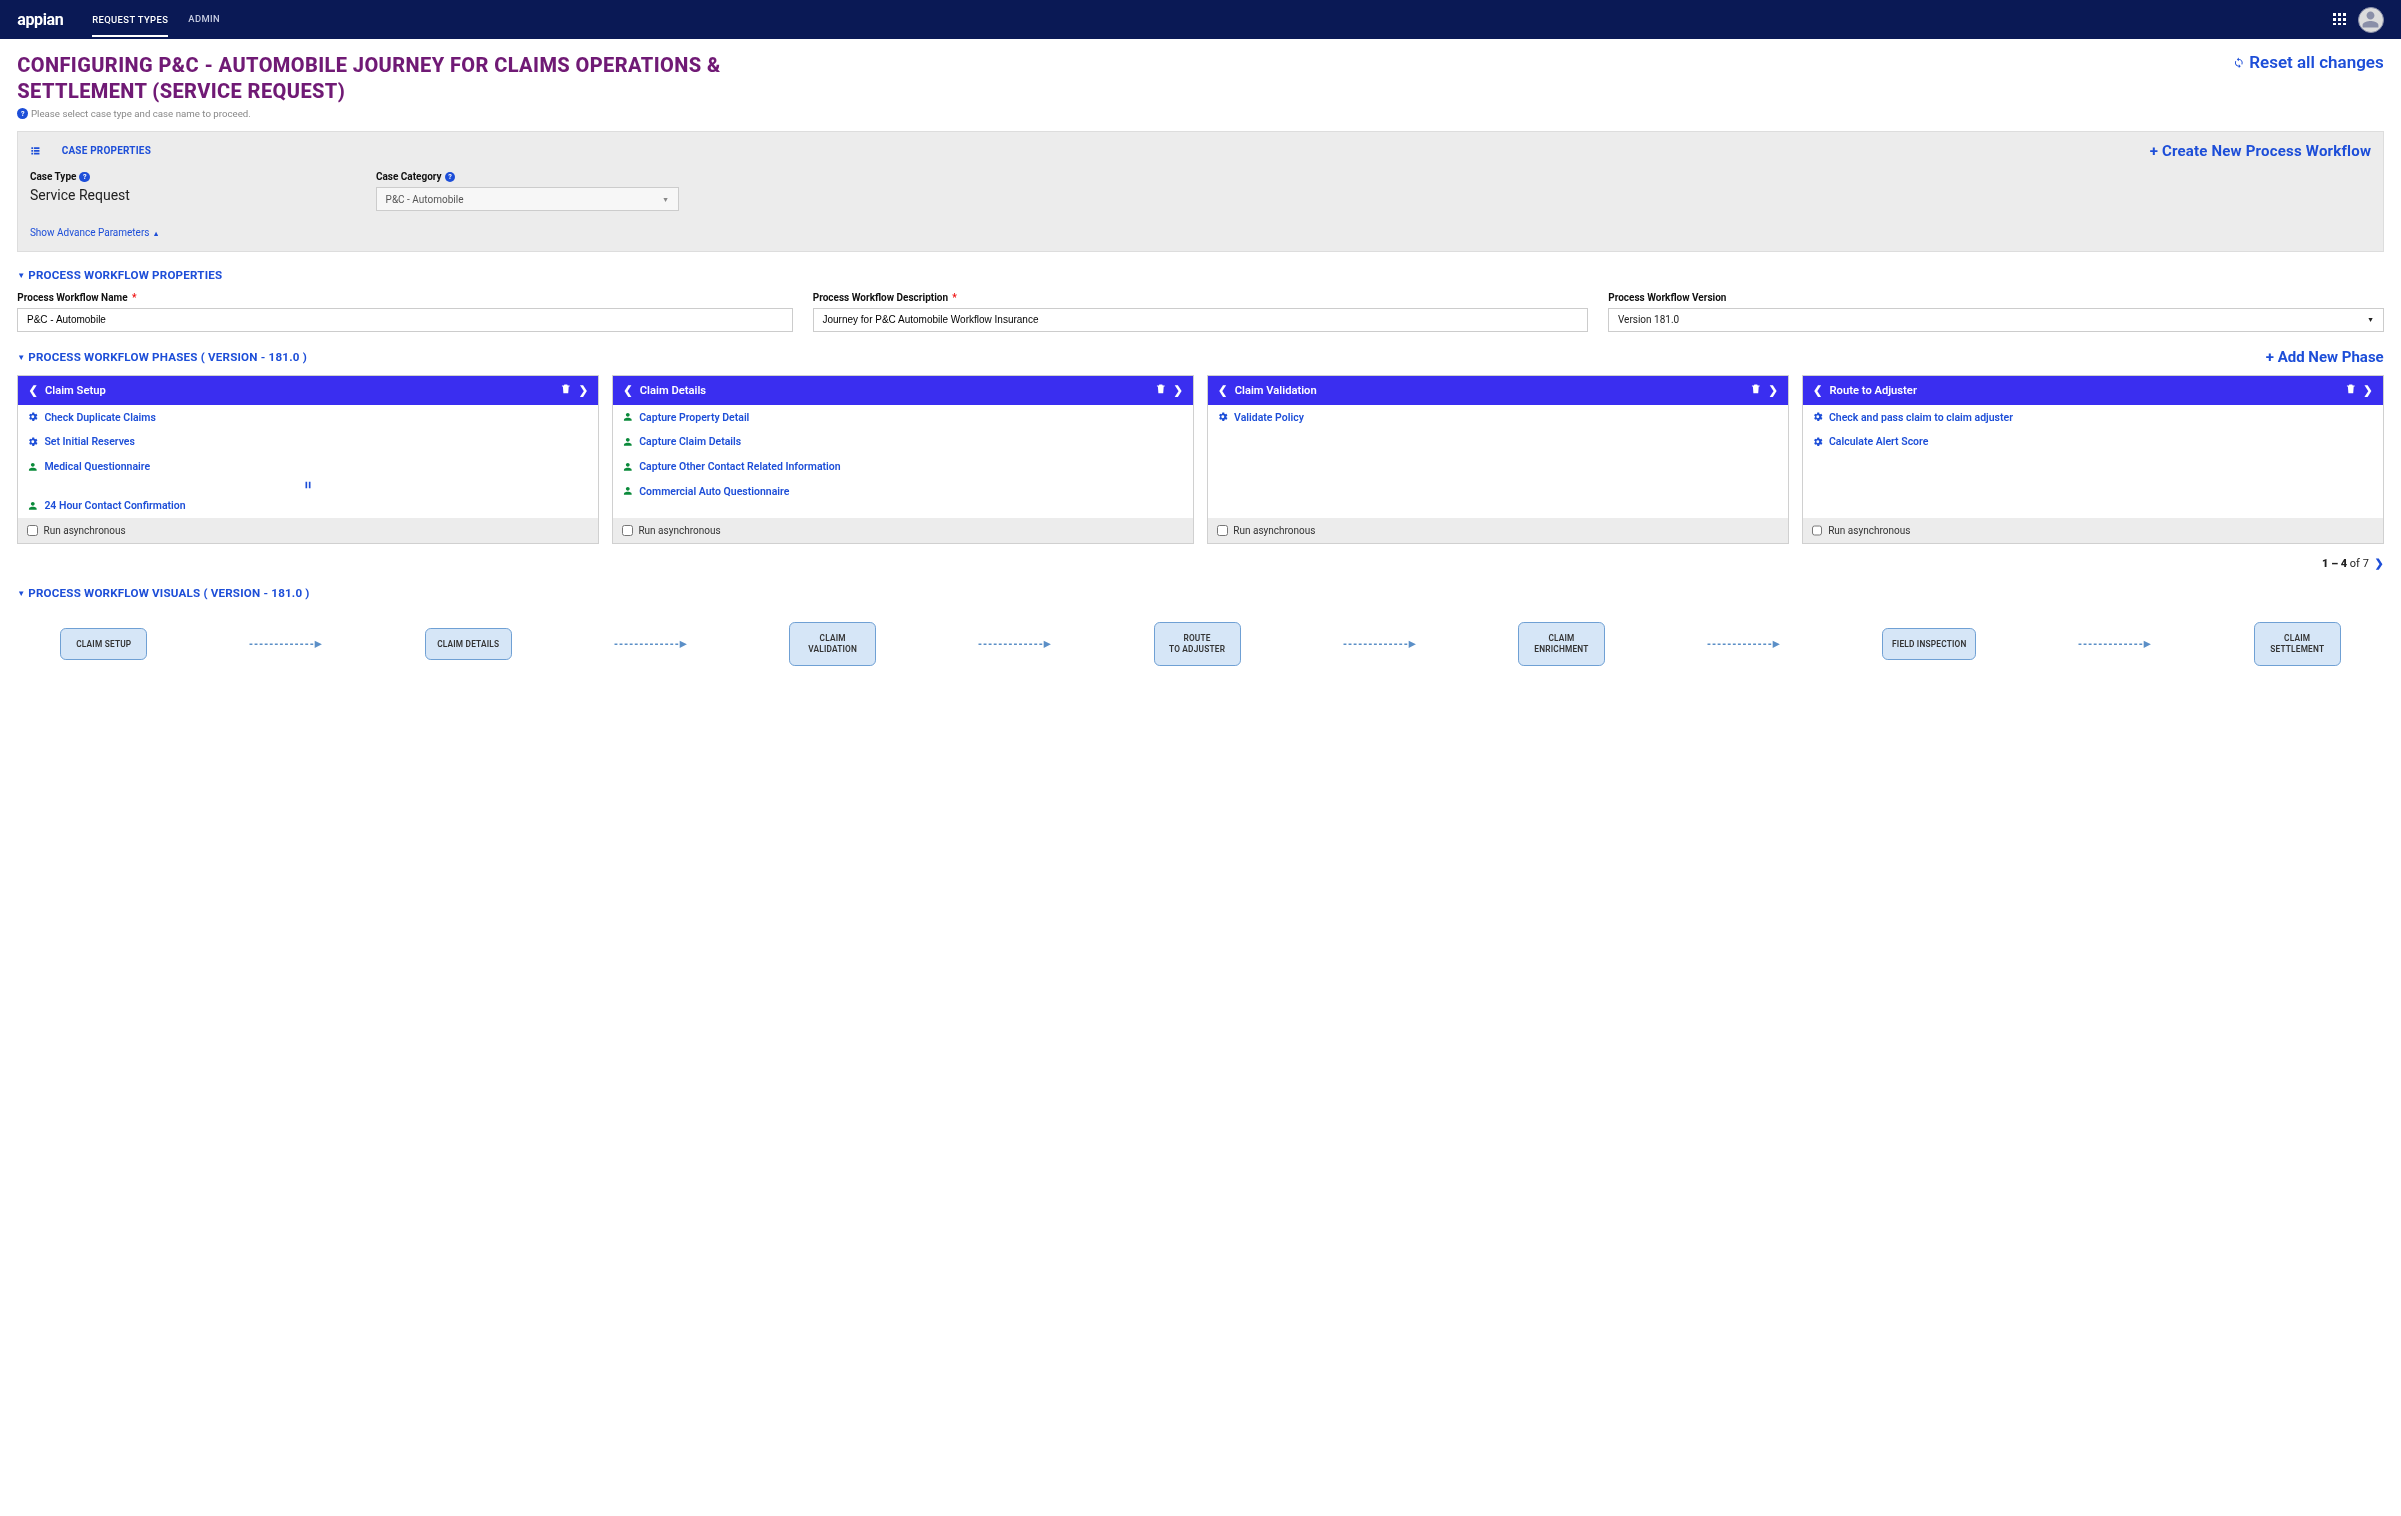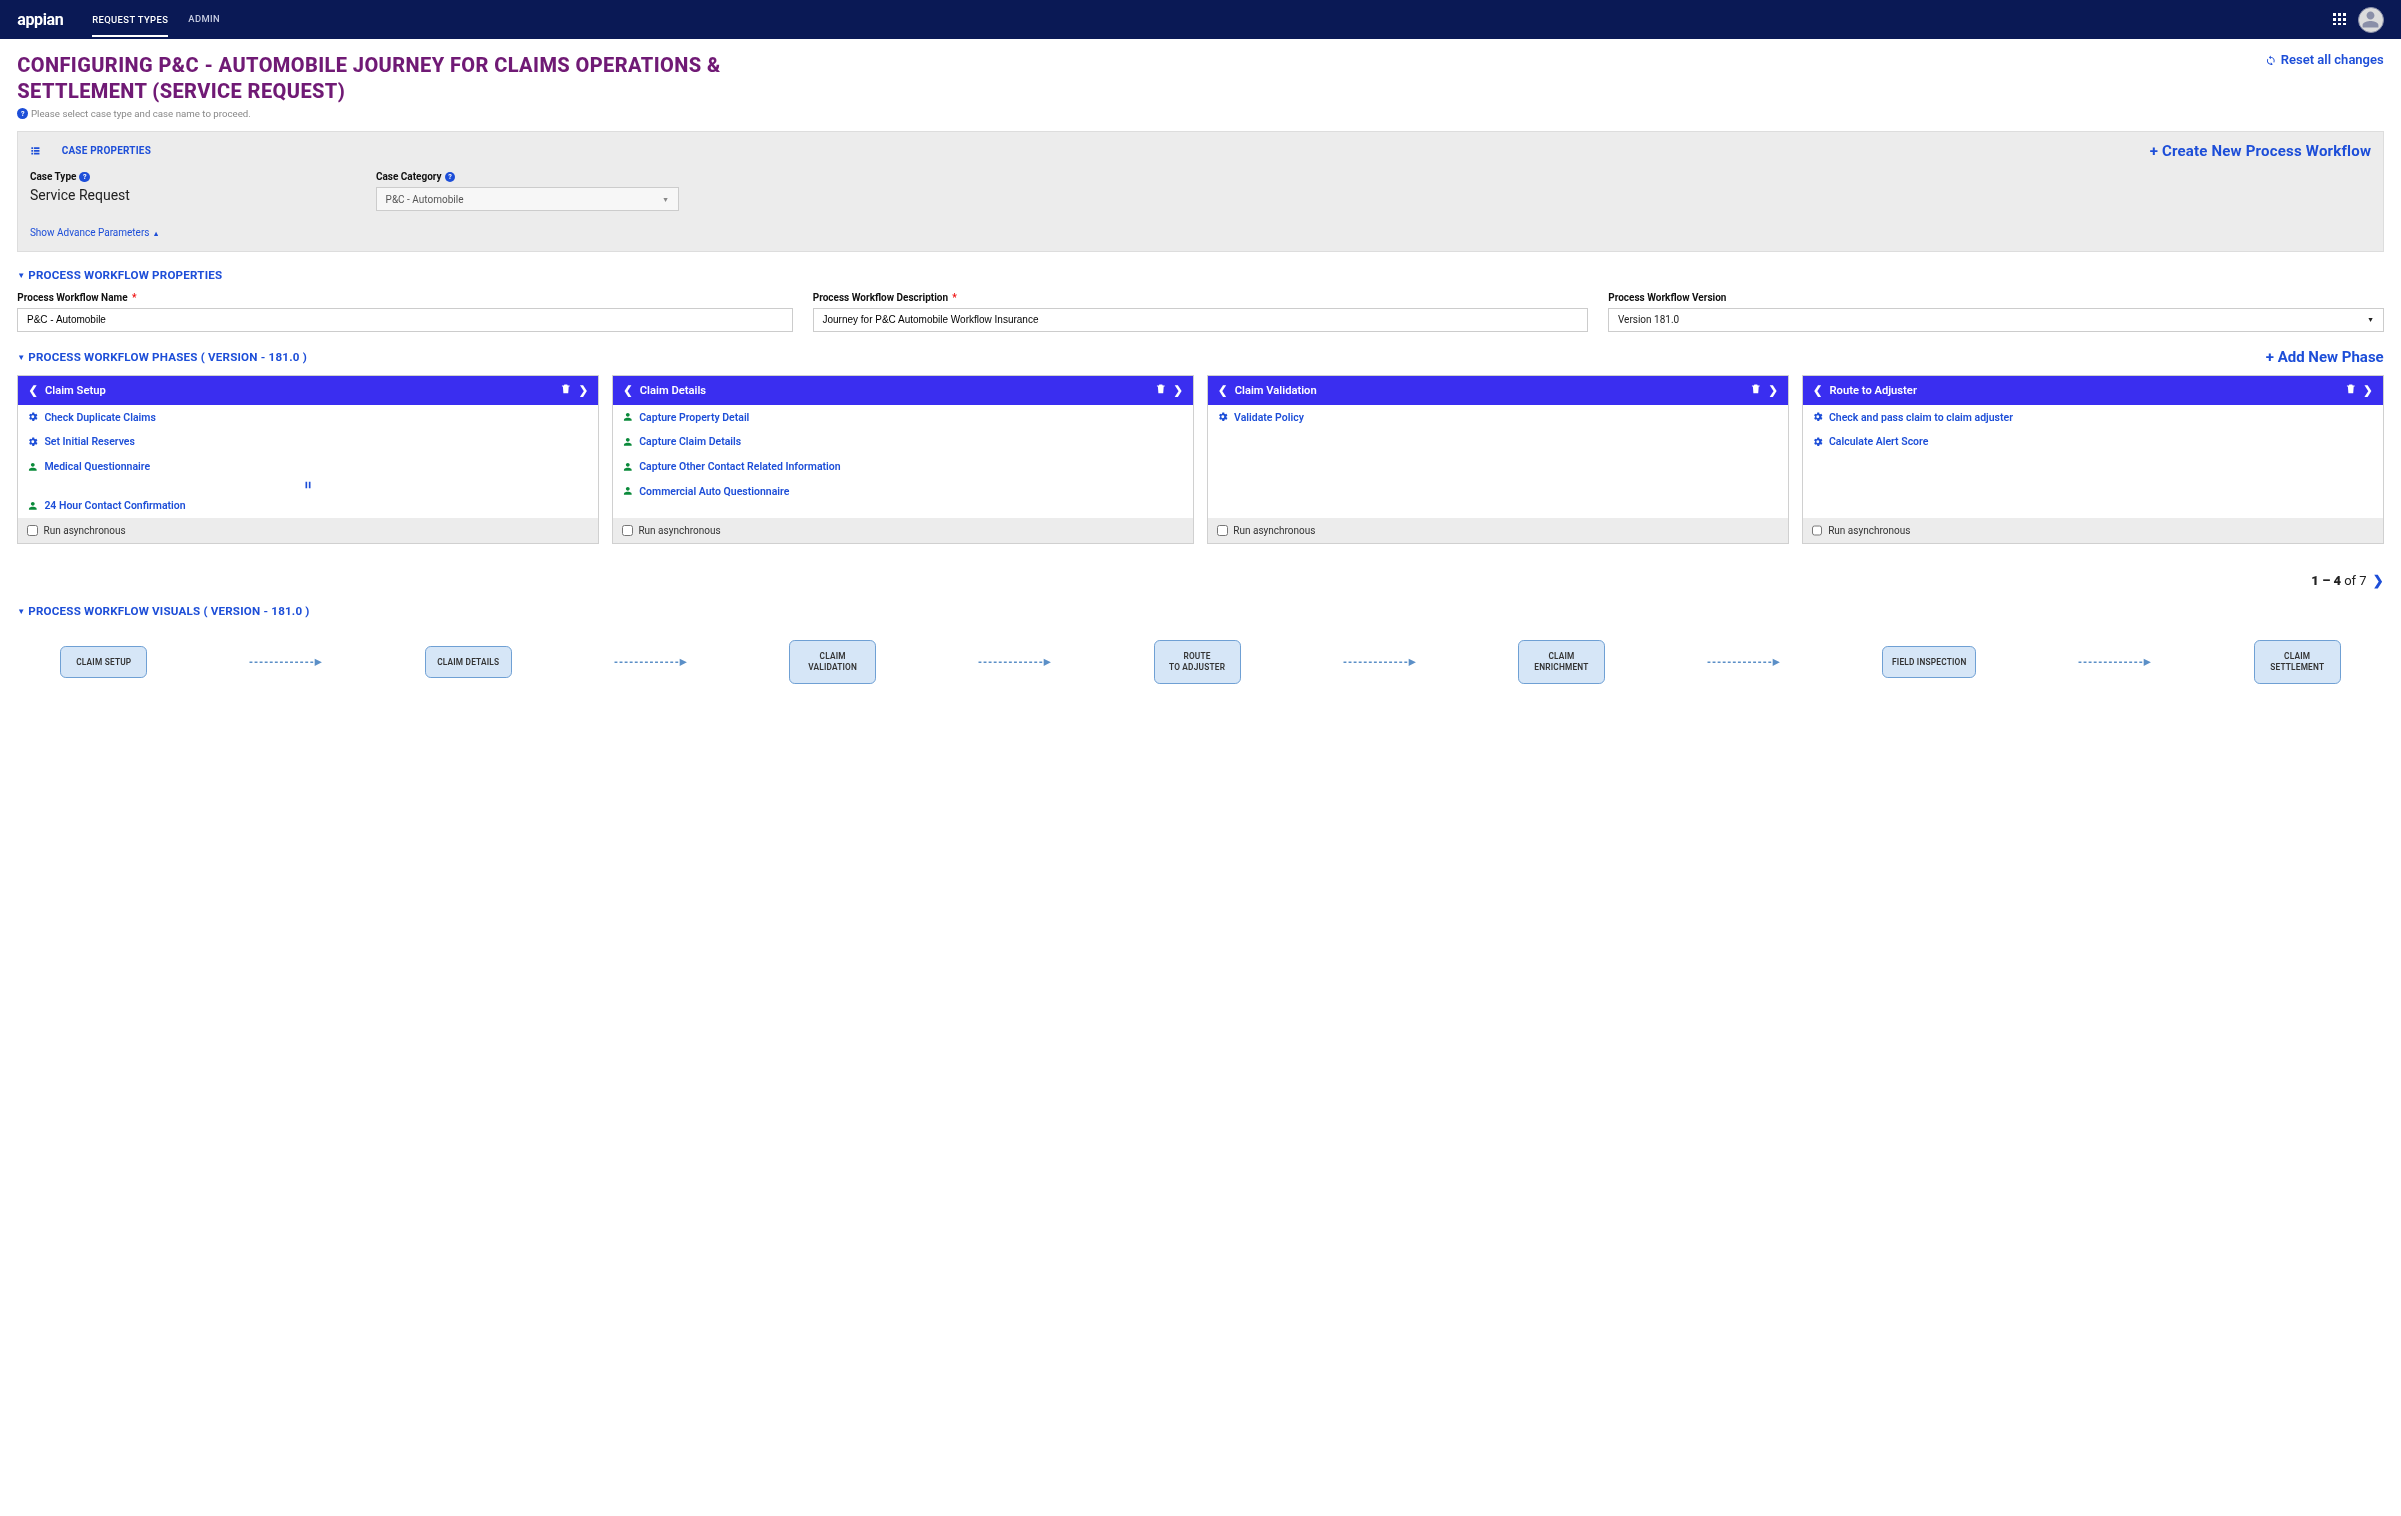--- a/index.html
+++ b/index.html
@@ -14,21 +14,21 @@
 .topbar-right { margin-left: auto; display: flex; align-items: center; gap: 11.6px; }
 .apps-icon { width: 13px; height: 13px; display: grid; grid-template-columns: repeat(3,1fr); gap: 1.4px; cursor: pointer;}
 .apps-icon span { background: #fff; width: 2.9px; height: 2.9px; }
 .avatar { width: 26px; height: 26px; border-radius: 50%; background: #dcdcdc; border: 1.4px solid #8a8fa8; display:flex; align-items:center; justify-content:center; cursor:pointer;}
 .avatar svg { width: 19px; height: 19px; fill: #8a8fa8; }
 
 .page { padding: 13px 17.3px 29px; }
 
 .page-head { display: flex; justify-content: space-between; align-items: flex-start; }
 .page-title { font-size: 20px; font-weight: 800; letter-spacing: 0.4px; color: #701a75; line-height: 1.3; max-width: 794px; }
-.reset-link { color: #1d4ed8; font-weight: 600; font-size: 13px; cursor: pointer; display: flex; align-items: center; gap: 4.3px; white-space: nowrap;}
+.reset-link { color: #1d4ed8; font-weight: 600; font-size: 17px; cursor: pointer; display: flex; align-items: center; gap: 4.3px; white-space: nowrap;}
 .reset-link svg { width: 11.6px; height: 11.6px; fill: #1d4ed8; }
 
 .hint { color: #888; margin-top: 4.3px; font-size: 9.7px; display:flex; align-items:center; gap:2.9px;}
 .hint .qmark { width:10.8px; height:10.8px; }
 
 
 .panel { background: #ececec; border: 0.7px solid #ddd; margin-top: 11.6px; padding: 10px 11.6px 13px; }
 .section-hdr { color: #1d4ed8; font-weight: 700; font-size: 10px; display: flex; align-items: center; gap: 5.8px; letter-spacing: 0.2px;}
 .section-hdr.with-right { justify-content: space-between; }
 .link-blue { color: #1d4ed8; font-weight: 700; cursor: pointer; font-size: 15px;}
@@ -62,21 +62,21 @@
 .phase-head .chev { font-weight:700; cursor:pointer; padding:0 1.4px;}
 .step { color:#1d4ed8; font-weight:600; padding:5.8px 8.7px; display:flex; align-items:center; gap:5.8px; font-size:10.5px; cursor:pointer;}
 .step .ic { width:11.6px; height:11.6px; flex-shrink:0; display:flex; align-items:center; justify-content:center;}
 .step.gear .ic svg { fill:#1d4ed8; }
 .step.person .ic svg { fill:#0a8a3a; }
 .pause-row { text-align:center; padding:1.4px 0; color:#1d4ed8;}
 .pause-row svg{ width:10px; height:10px; fill:#1d4ed8;}
 .async { background:#ececec; padding:7.2px 8.7px; display:flex; align-items:center; gap:5.8px; font-size:10px; color:#333; margin-top:auto;}
 .async input { width:10.8px; height:10.8px; }
 
-.pager { text-align:right; margin-top:29px; font-size:13px; font-weight:600; color:#222;}
+.pager { text-align:right; margin-top:13px; font-size:11px; font-weight:600; color:#222;}
 .pager .arrow { color:#1d4ed8; cursor:pointer; margin-left:2.9px;}
 
 
 .flow { display:flex; align-items:center; gap:0; margin-top:21.7px; padding:0 43px;}
 .flow-node { background:#d6e6f7; border:1.4px solid #6fa0d4; border-radius:5.8px; padding:10px 8.7px; min-width:87px; text-align:center; font-size:8.3px; font-weight:600; letter-spacing:0.2px; color:#333; line-height:1.3;}
 .flow-arrow { flex:1; display:flex; align-items:center; justify-content:center; color:#5b8fc7; min-width:36px;}
 .flow-arrow svg { width:100%; height:8.7px; }
 
 .hdr-icon { width:10.8px; height:10.8px; }
 </style>

